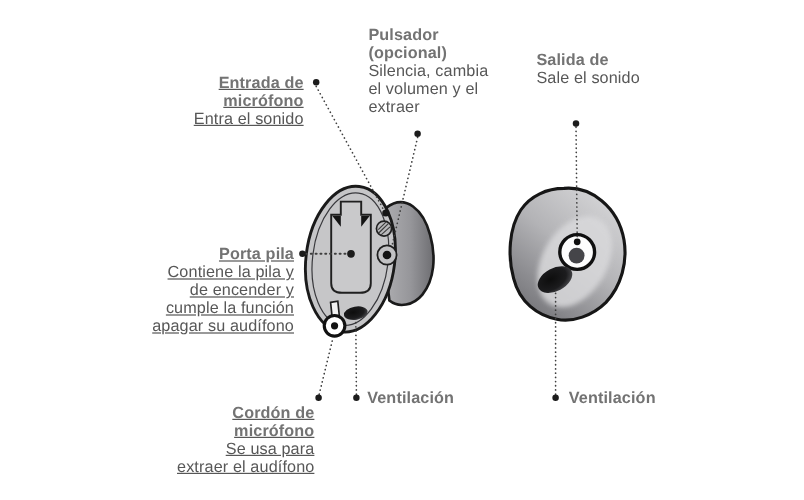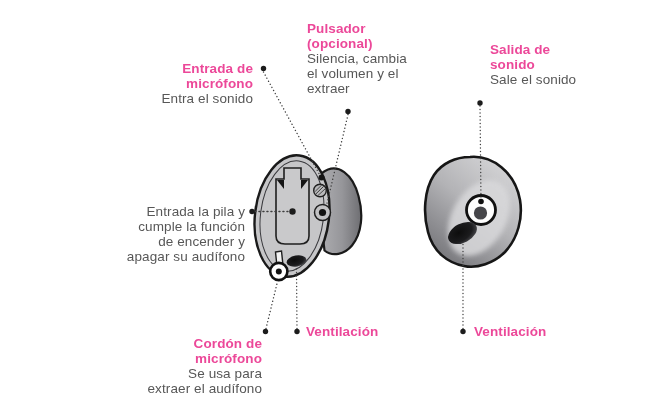--- a/index.html
+++ b/index.html
@@ -12,22 +12,22 @@
   }
   .diagram-svg{position:absolute;left:0;top:0;}
   .label{
     position:absolute;
     font-size:13.5px;
     line-height:15px;
     color:#575757;
     white-space:nowrap;
     letter-spacing:0.1px;
   }
-  .label .t{font-weight:bold;color:#ec4899;}
-  .ra{text-align:right;}
+  .label .t{font-weight:bold;color:#737373;}
+  .ra{text-align:right;text-decoration:underline;}
 </style>
 </head>
 <body>
 
 <div class="stage">
 
   <svg class="diagram-svg" width="670" height="417" viewBox="0 0 670 417">
     <defs>
       <linearGradient id="gradProtrusion" x1="0" y1="0" x2="1" y2="0">
         <stop offset="0" stop-color="#b0b0b3"></stop>
@@ -137,30 +137,30 @@
   </div>
 
   <div class="label" style="left:307px;top:21px;">
     <div class="t">Pulsador</div>
     <div class="t">(opcional)</div>
     <div>Silencia, cambia</div>
     <div>el volumen y el</div>
     <div>extraer</div>
   </div>
 
-  <div class="label" style="left:447px;top:42px;margin-left:43px;">
+  <div class="label" style="left:447px;top:42px;">
     <div class="t">Salida de</div>
-    <div class="t">sonido</div>
     <div>Sale el sonido</div>
   </div>
 
   <div class="label ra" style="right:425px;top:204px;">
-    <div>Entrada la pila y</div>
+    <div class="t">Porta pila</div>
+    <div>Contiene la pila y</div>
+    <div>de encender y</div>
     <div>cumple la función</div>
-    <div>de encender y</div>
     <div>apagar su audífono</div>
   </div>
 
   <div class="label ra" style="right:408px;top:336px;">
     <div class="t">Cordón de</div>
     <div class="t">micrófono</div>
     <div>Se usa para</div>
     <div>extraer el audífono</div>
   </div>
 

